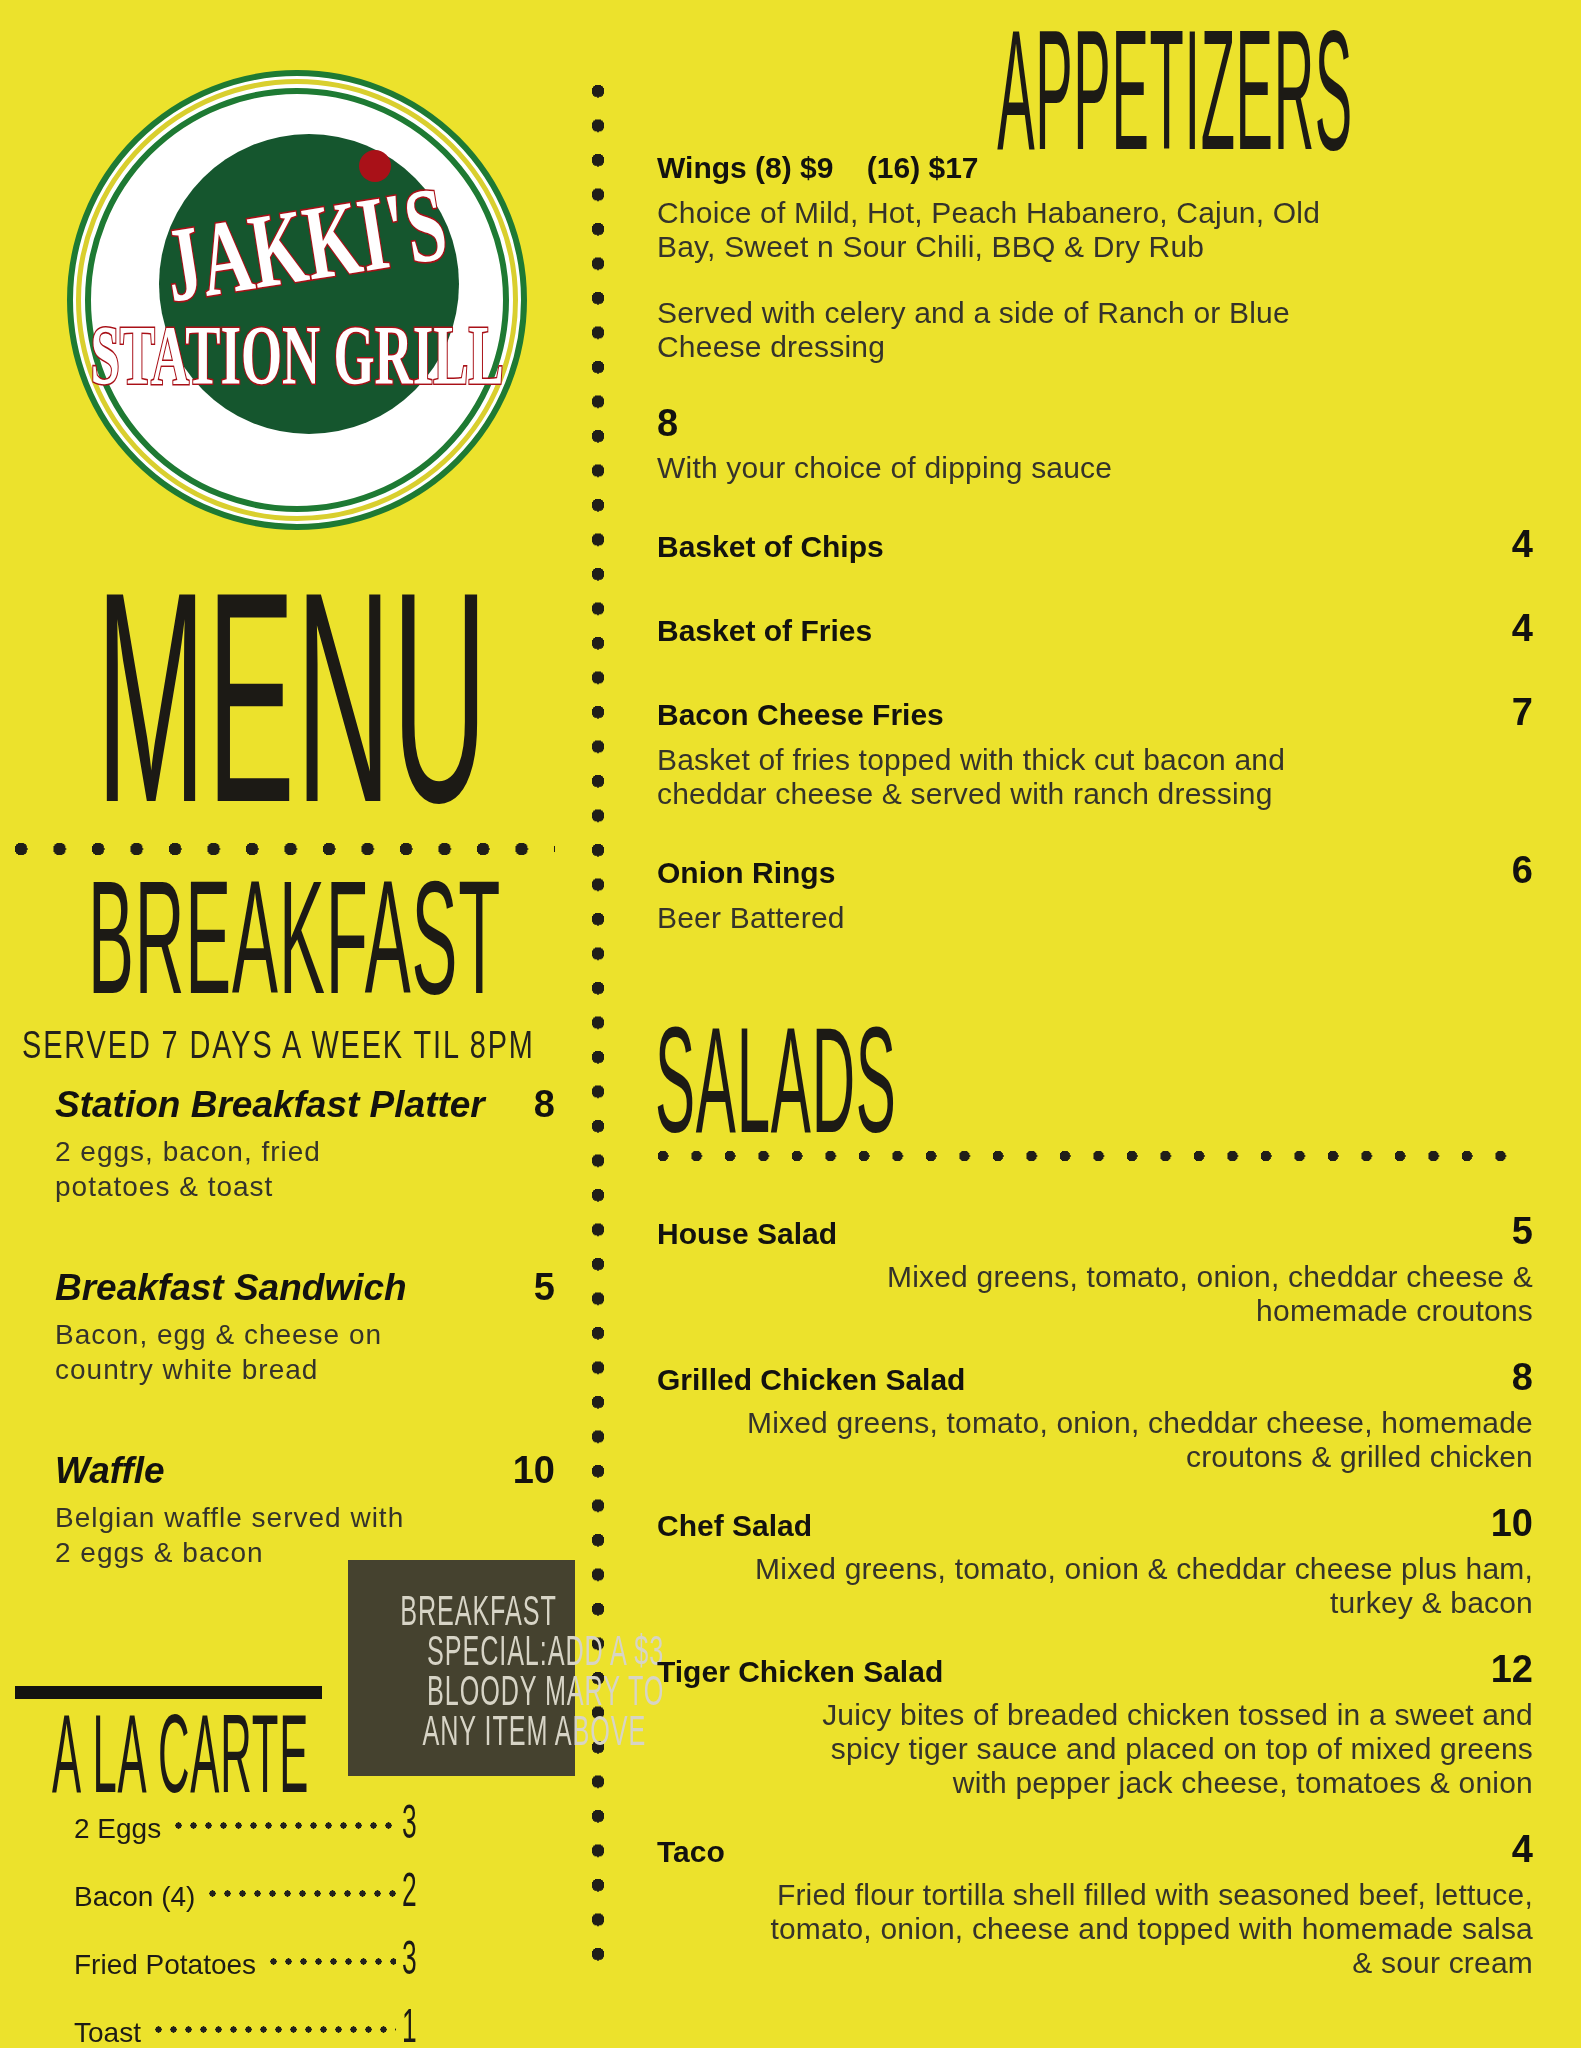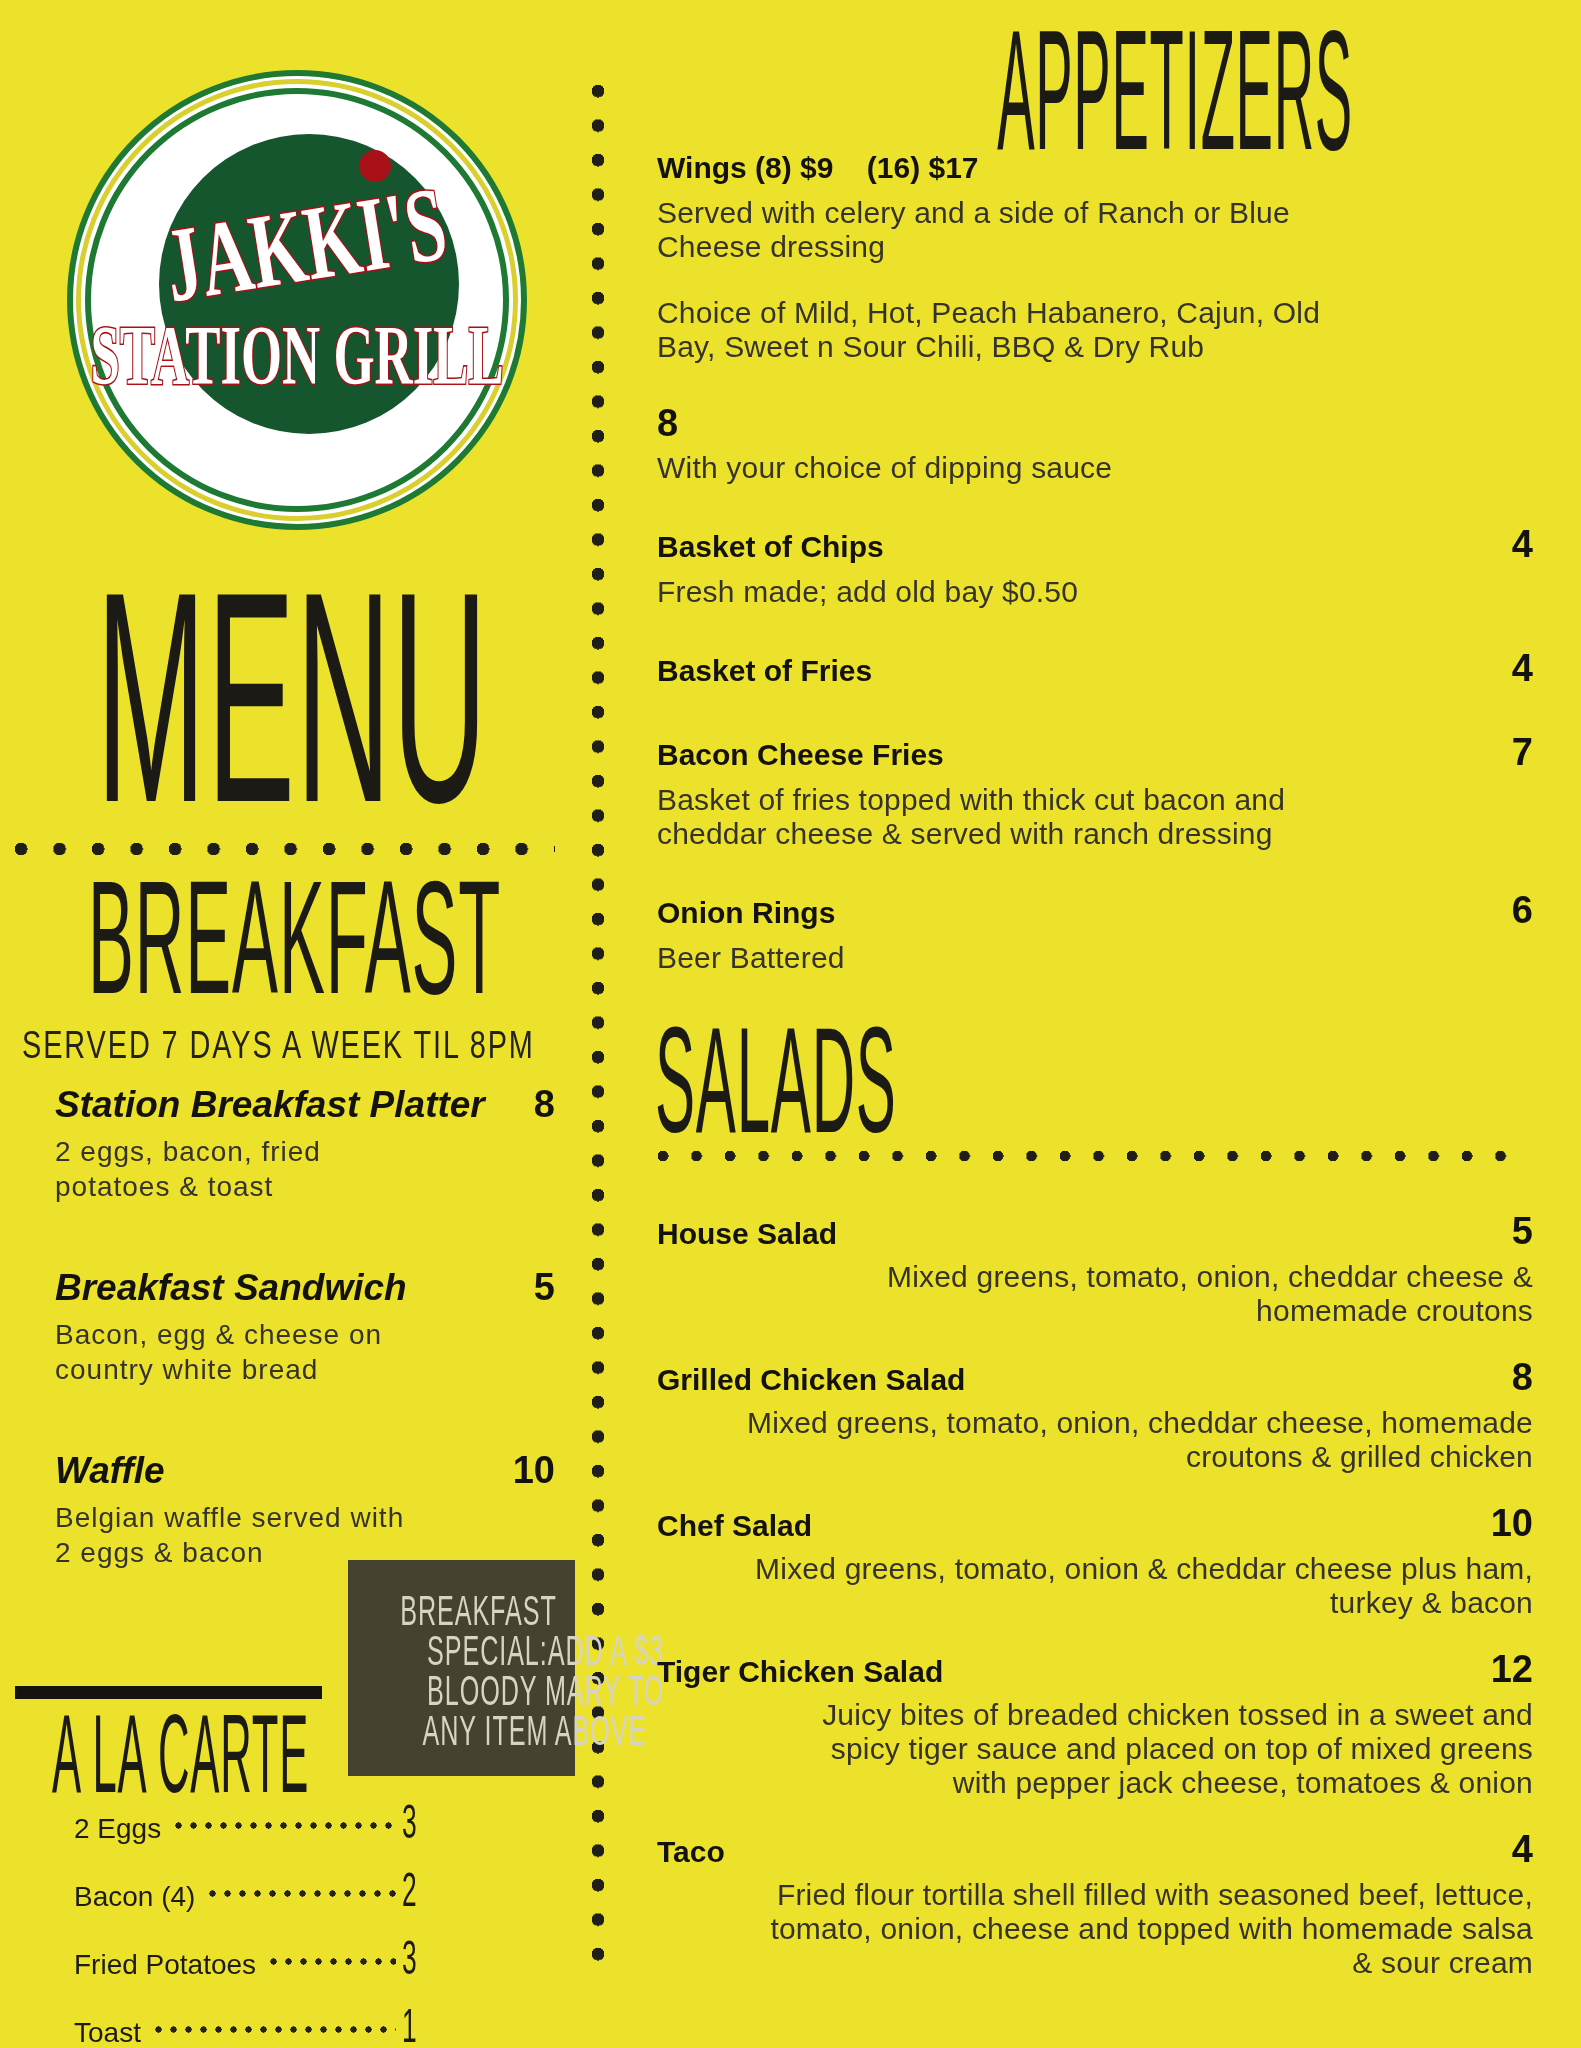--- a/index.html
+++ b/index.html
@@ -166,37 +166,36 @@
     </div>
 
   <div id="appetizers-title-wrap">
     <span class="hand" id="appetizers-title">APPETIZERS</span>
   </div>
   <div class="items" id="appetizer-items">
       <div class="menu-item">
         <div class="item-head">
           <span class="item-name">Wings (8) $9    (16) $17</span>
         </div>
+        <div class="item-desc">Choice of Mild, Hot, Peach Habanero, Cajun, Old
+Bay, Sweet n Sour Chili, BBQ &amp; Dry Rub</div>
         <div class="item-desc">Served with celery and a side of Ranch or Blue
 Cheese dressing</div>
-        <div class="item-desc">Choice of Mild, Hot, Peach Habanero, Cajun, Old
-Bay, Sweet n Sour Chili, BBQ &amp; Dry Rub</div>
       </div>
       <div class="menu-item">
         <div class="item-head">
           <span class="item-price">8</span>
         </div>
         <div class="item-desc">With your choice of dipping sauce</div>
       </div>
       <div class="menu-item">
         <div class="item-head">
           <span class="item-name">Basket of Chips</span>
           <span class="item-price">4</span>
         </div>
-        <div class="item-desc">Fresh made; add old bay $0.50</div>
       </div>
       <div class="menu-item">
         <div class="item-head">
           <span class="item-name">Basket of Fries</span>
           <span class="item-price">4</span>
         </div>
       </div>
       <div class="menu-item">
         <div class="item-head">
           <span class="item-name">Bacon Cheese Fries</span>

